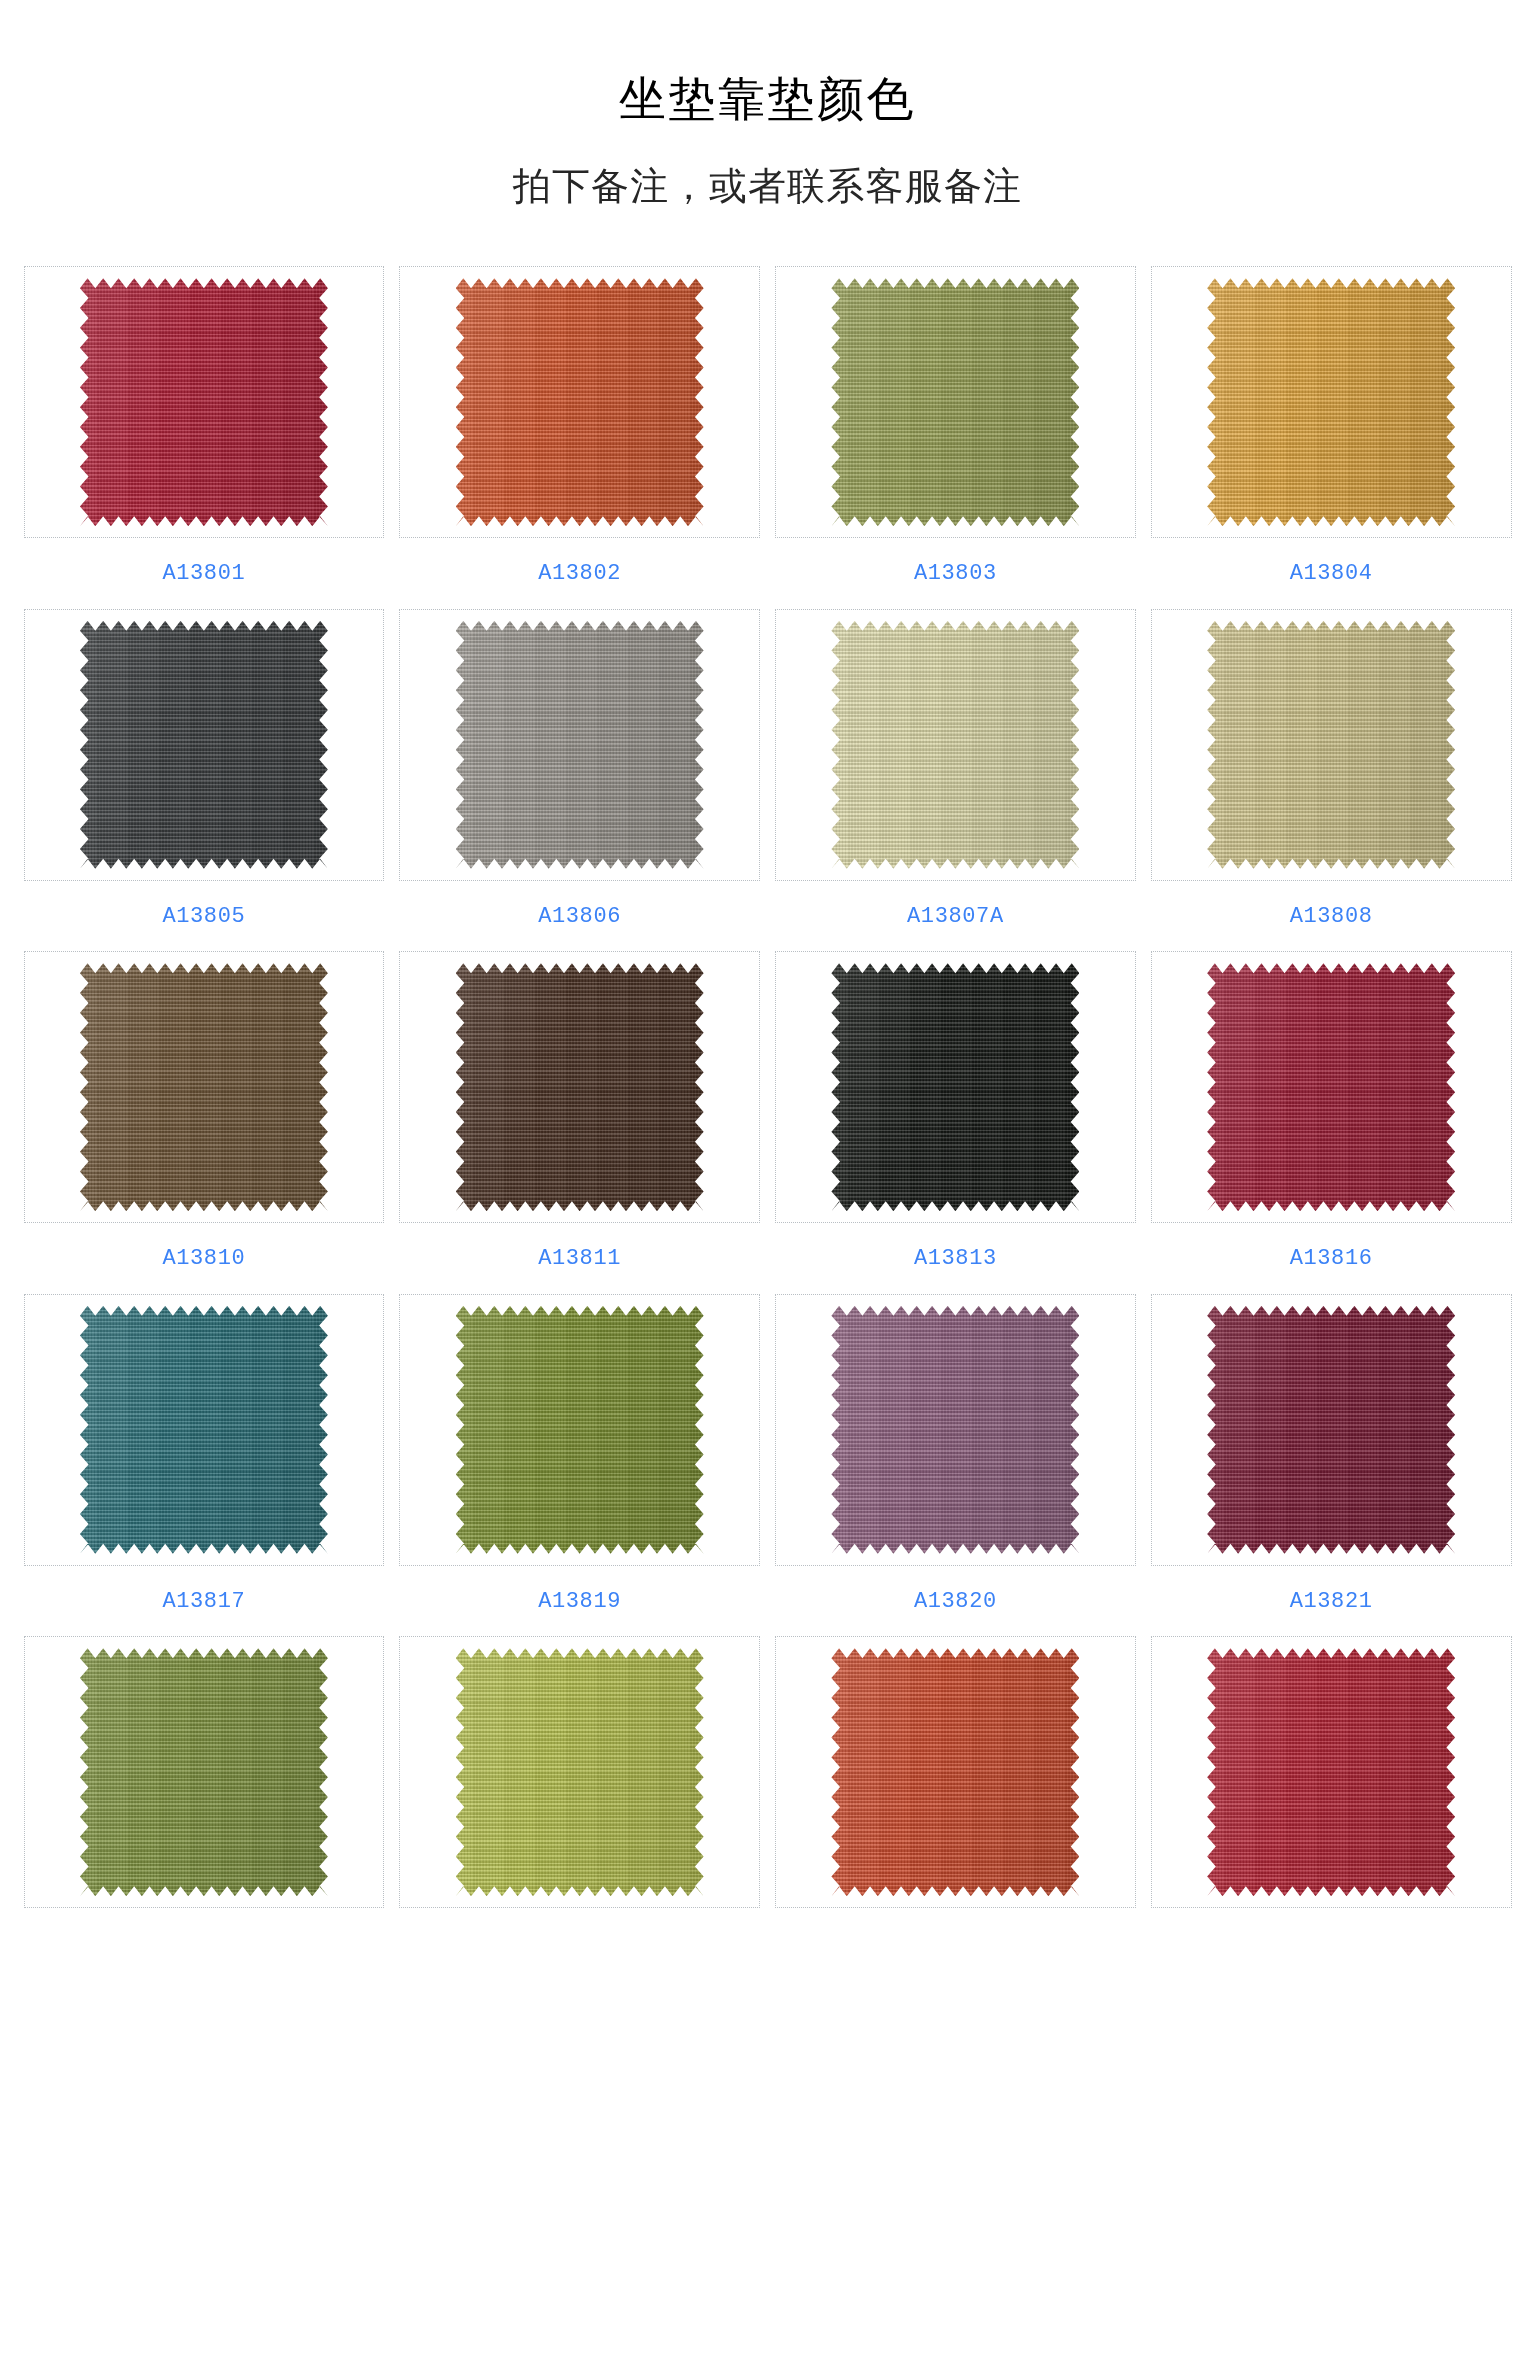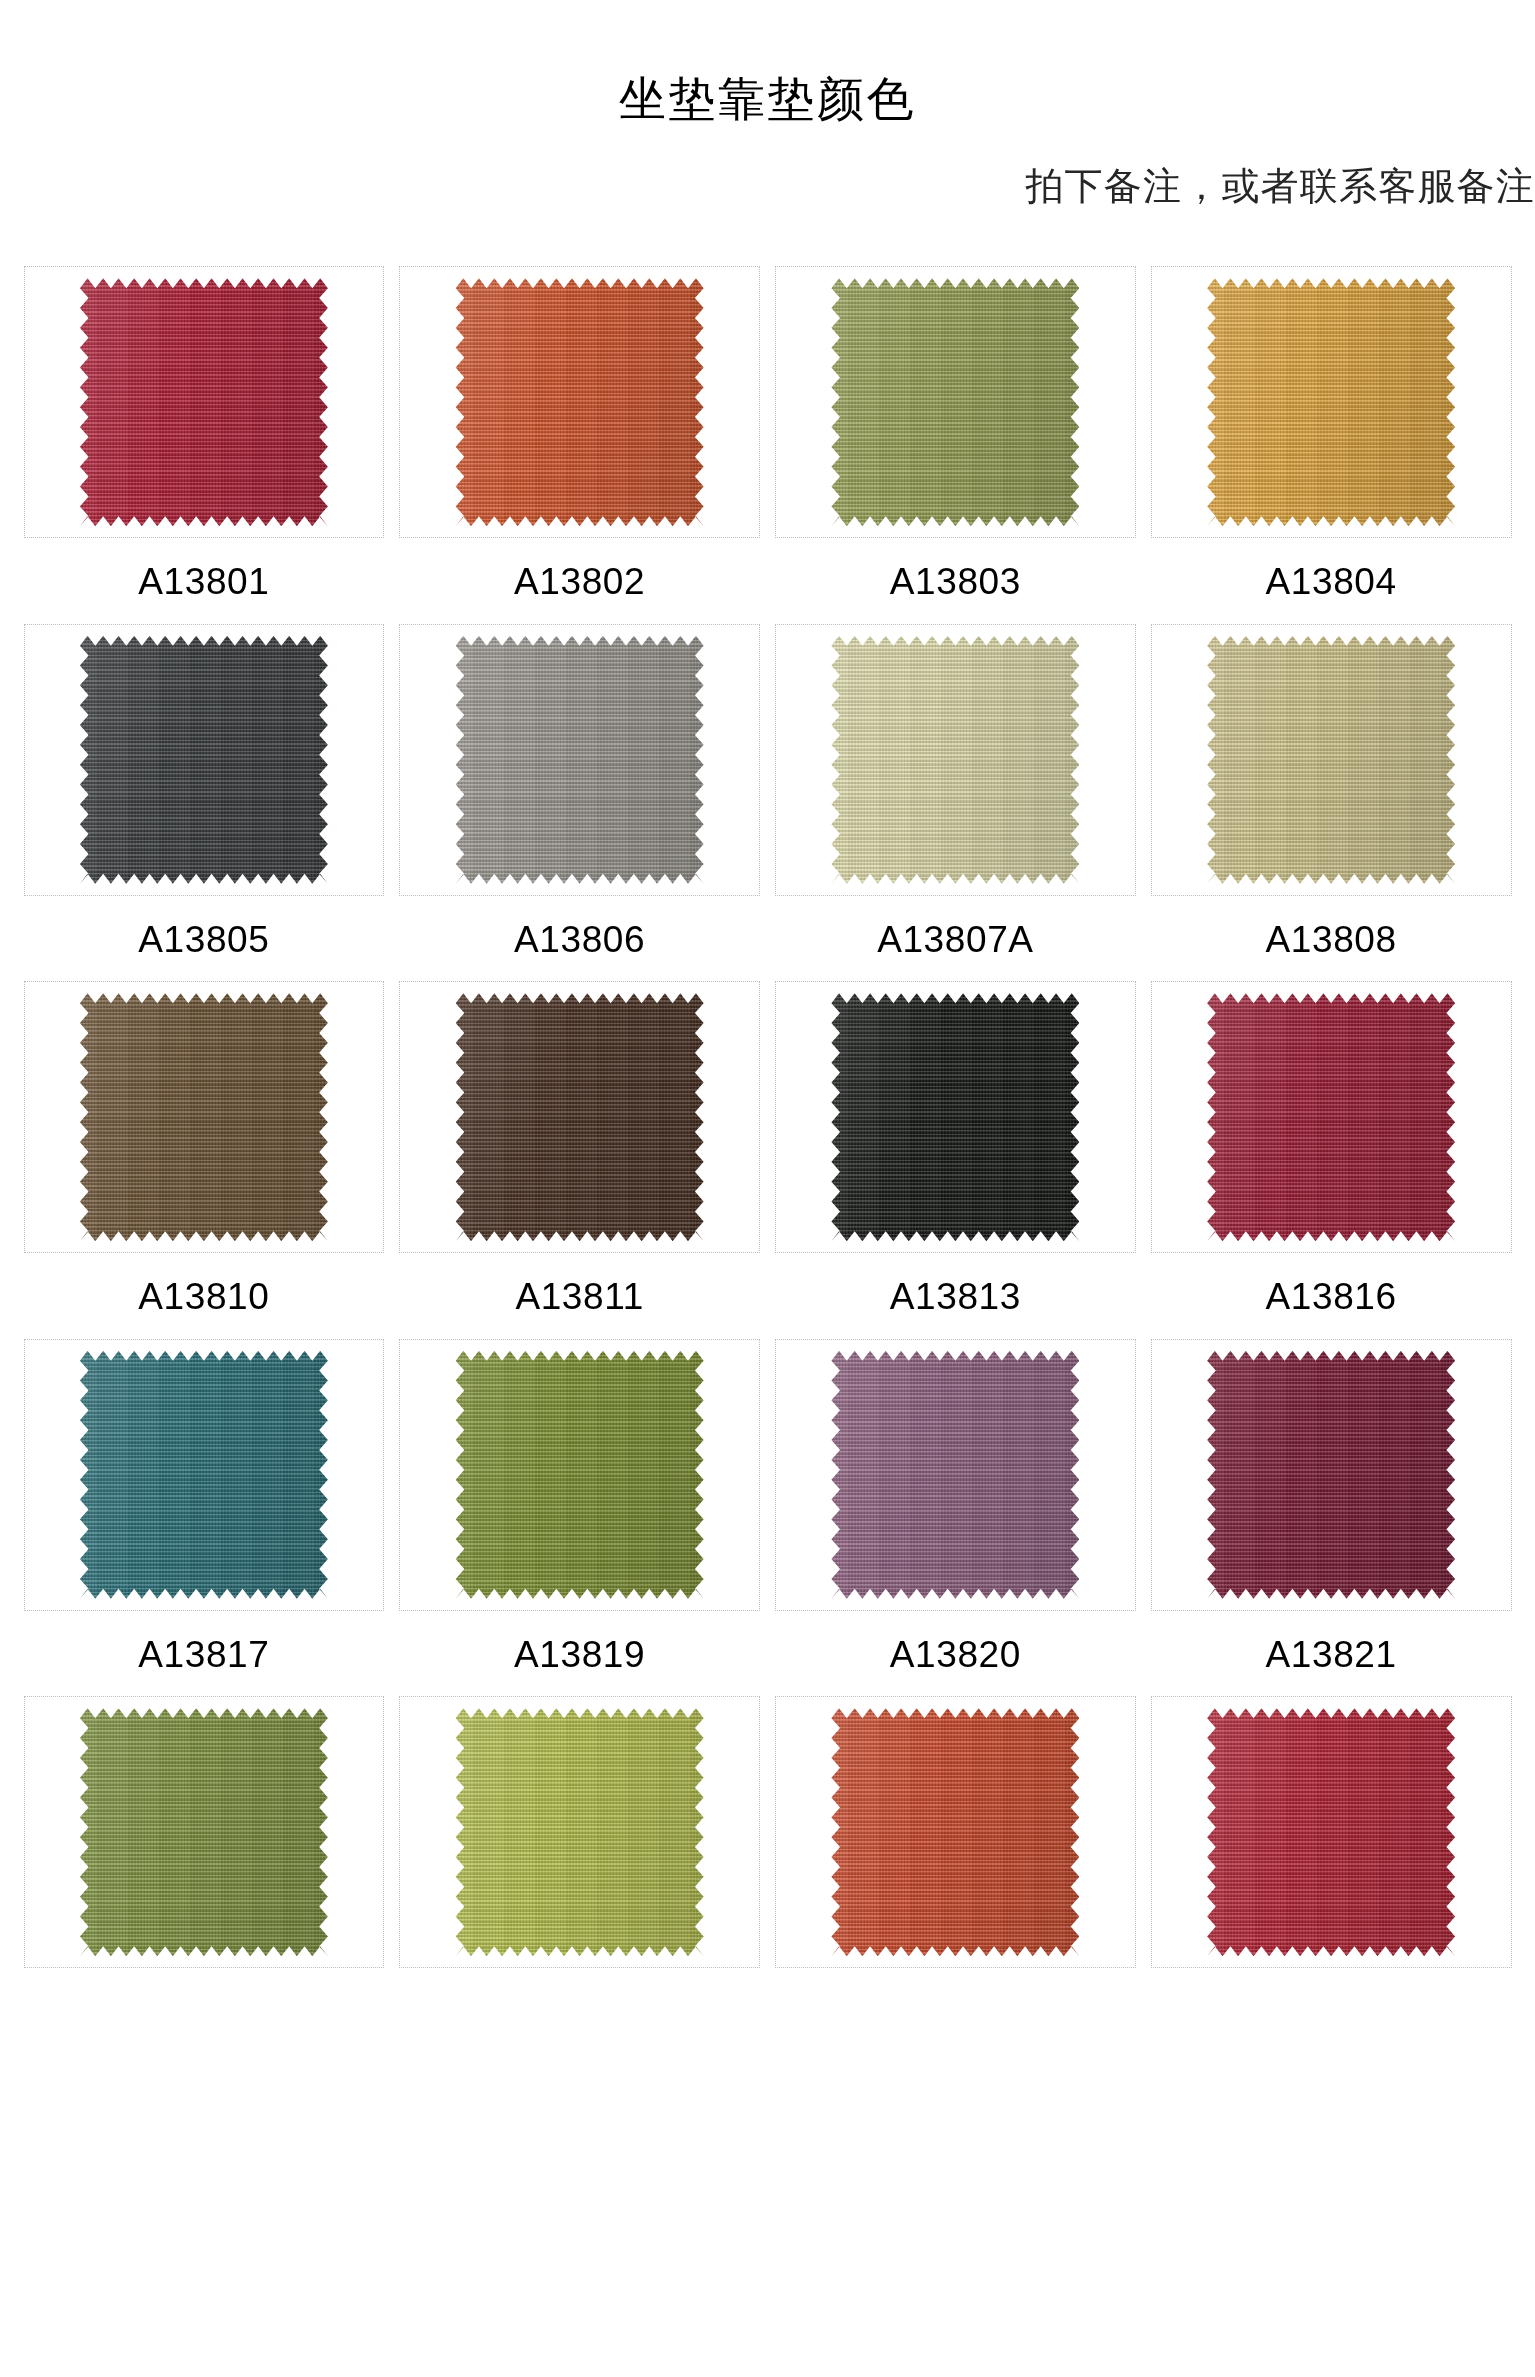--- a/index.html
+++ b/index.html
@@ -29,21 +29,20 @@
     letter-spacing:2.5px;
   }
   .page-subtitle{
     margin-top:38px;
     font-family:"Liberation Sans","DejaVu Sans",sans-serif;
     font-size:38px;
     line-height:1.2;
     font-weight:400;
     color:#262626;
     letter-spacing:1.2px;
-    text-align:right;
   }
 
   
   .swatch-grid{
     margin-top:57px;
     padding:0 23.5px 0 23.5px;
     display:grid;
     grid-template-columns:repeat(4, 1fr);
     column-gap:15px;
     row-gap:0;
@@ -124,24 +123,24 @@
     inset:0;
     background:
       linear-gradient(105deg, rgba(255,255,255,0.10) 0%, rgba(255,255,255,0.0) 38%,
                       rgba(0,0,0,0.06) 72%, rgba(0,0,0,0.12) 100%);
     pointer-events:none;
   }
 
   .swatch-label{
     margin-top:25px;
     margin-bottom:23.5px;
-    font-family:Liberation Sans, sans-serif;
-    font-size:37px;
+    font-family:Liberation Mono, monospace;
+    font-size:22px;
     line-height:1;
-    color:#000000;
+    color:#3b82f6;
     letter-spacing:0.6px;
     white-space:nowrap;
   }
 
   
   .swatch-cell.partial .swatch-frame{ height:272px; }
 </style>
 </head>
 <body>
 

